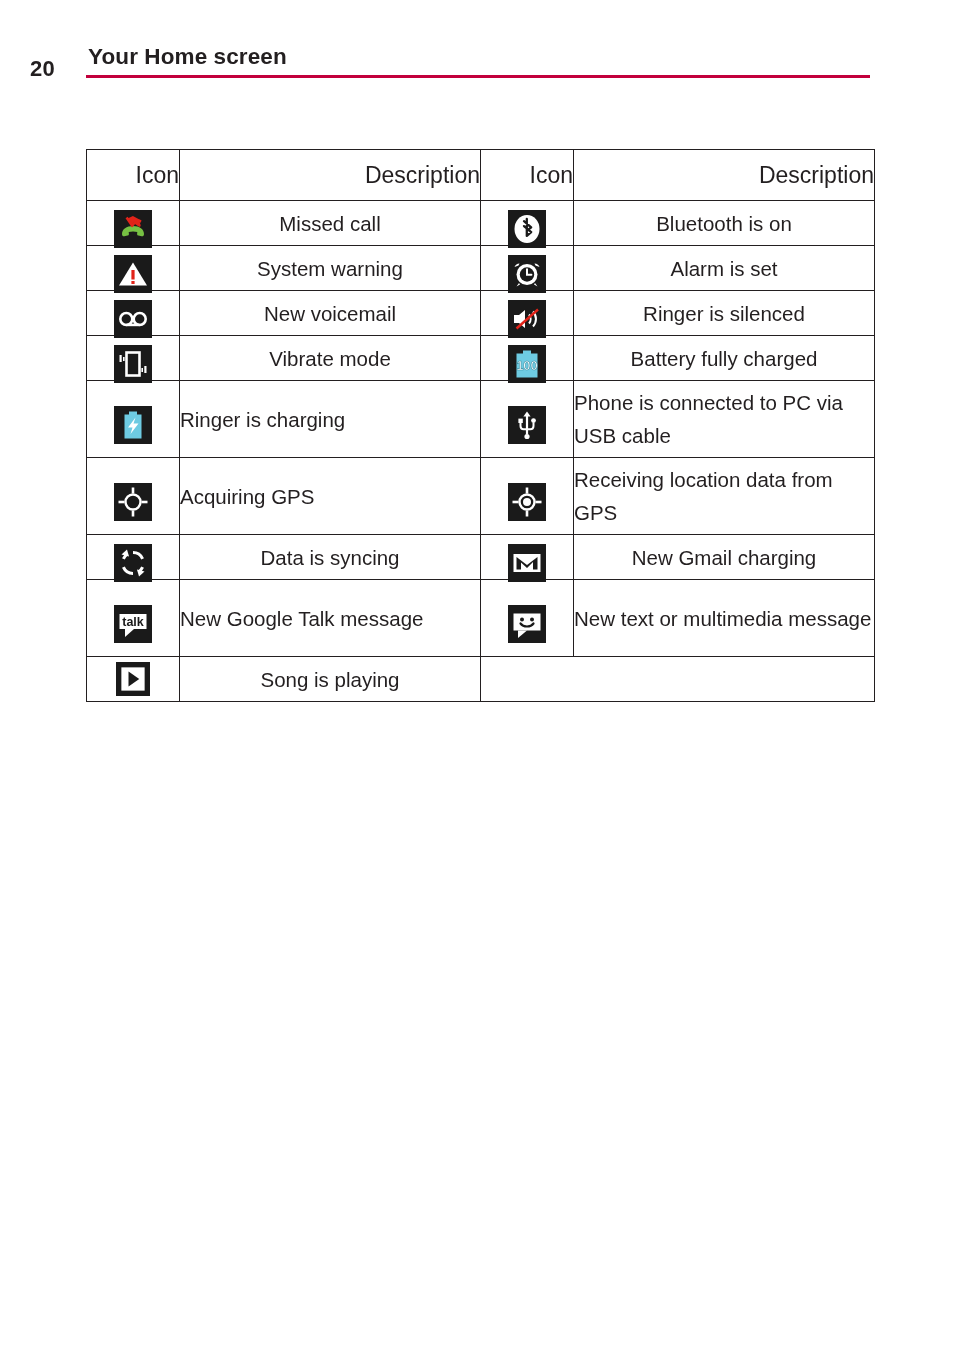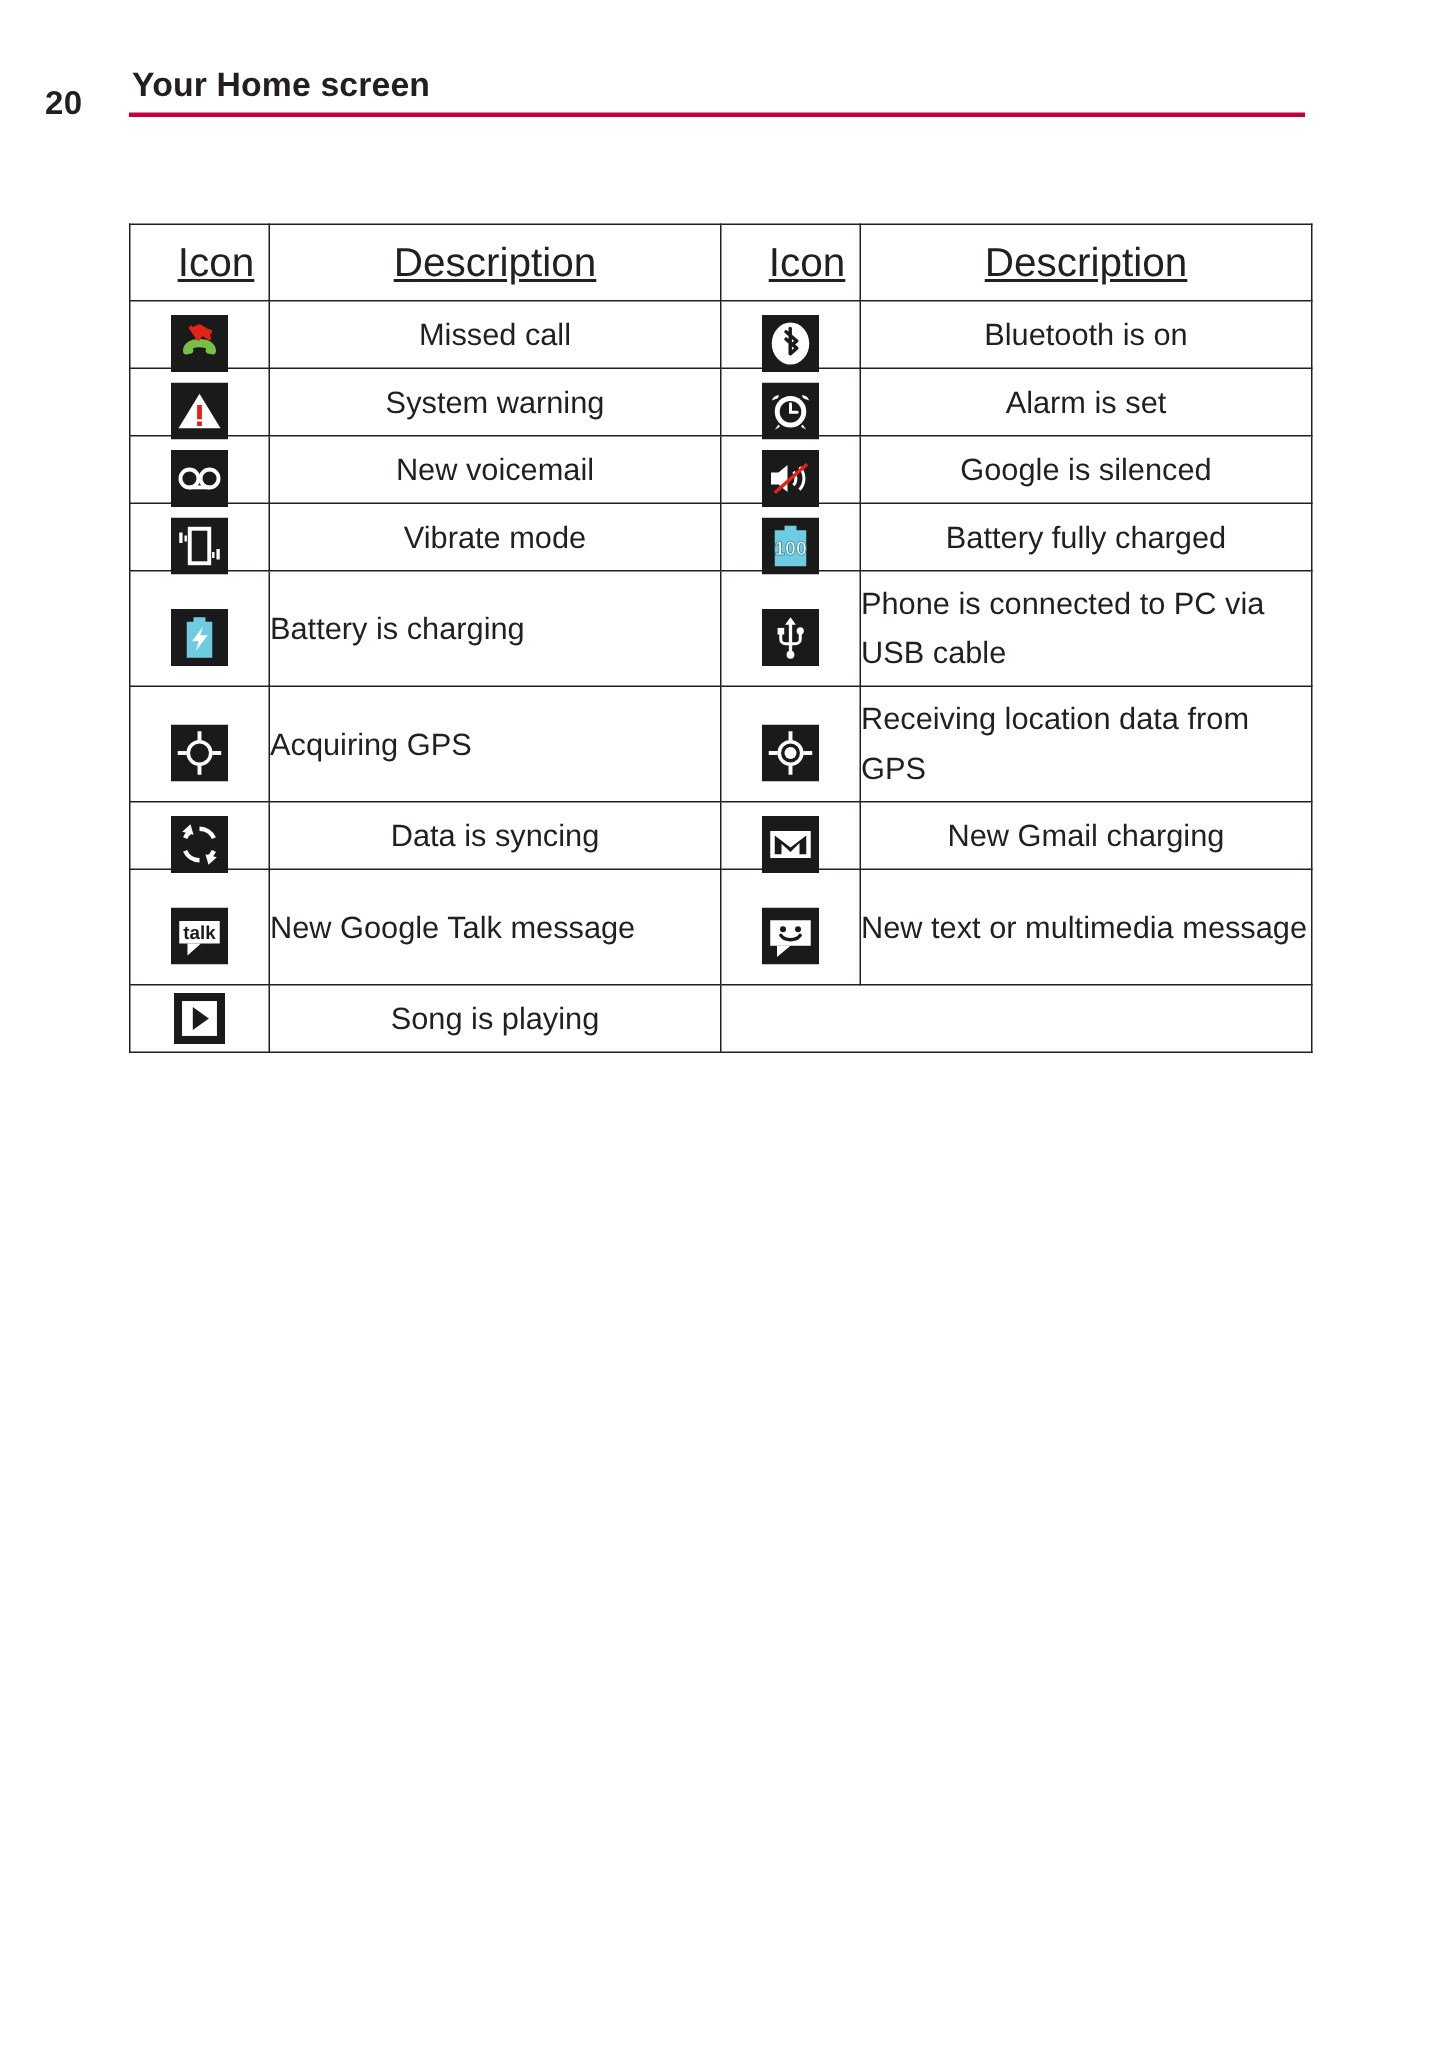--- a/index.html
+++ b/index.html
@@ -68,26 +68,25 @@
     padding: 0;
     vertical-align: middle;
   }
   col.c-icon  { width: 93px; }
   col.c-desc  { width: 301px; }
   col.c-icon2 { width: 93px; }
   col.c-desc2 { width: 301px; }
 
   .hdr-cell {
     height: 50px;
-    font-size: 27px;
+    font-size: 23px;
     font-weight: 400;
     color: #231f20;
-    text-align: center;
+    text-align: right;
     padding-left: 13px;
-    text-decoration: underline;
   }
   .hdr-cell.center-pad { padding-left: 22px; }
 
   .desc-cell {
     font-size: 20.5px;
     line-height: 33px;
     color: #231f20;
     padding: 6px 10px 6px 13px;
     text-align: left;
   }
@@ -206,21 +205,21 @@
         <span class="glyph">
           <svg viewBox="0 0 38 38">
               <rect width="38" height="38" fill="#1a1a1a"></rect>
             <path d="M6 15h5l6-5v18l-6-5H6z" fill="#ffffff"></path>
             <path d="M21 14.5a7 7 0 0 1 0 9" fill="none" stroke="#ffffff" stroke-width="2"></path>
             <path d="M25 11.5a11 11 0 0 1 0 15" fill="none" stroke="#ffffff" stroke-width="2"></path>
             <path d="M8.5 28.5L30 9.5" stroke="#e22319" stroke-width="2.4"></path>
           </svg>
         </span>
       </td>
-      <td class="desc-cell">Google is silenced</td>
+      <td class="desc-cell">Ringer is silenced</td>
     </tr>
 
     <tr class="r-1">
       <td class="icon-cell">
         <span class="glyph">
           <svg viewBox="0 0 38 38">
               <rect width="38" height="38" fill="#1a1a1a"></rect>
             <rect x="12.5" y="7.5" width="13" height="23" fill="none" stroke="#ffffff" stroke-width="2.6"></rect>
             <rect x="5.5" y="10" width="2.2" height="7" fill="#ffffff"></rect>
             <rect x="9" y="12" width="1.6" height="4" fill="#ffffff"></rect>
@@ -247,21 +246,21 @@
       <td class="icon-cell">
         <span class="glyph">
           <svg viewBox="0 0 38 38">
               <rect width="38" height="38" fill="#1a1a1a"></rect>
             <rect x="15" y="5.5" width="8" height="3.5" fill="#6ecbe2"></rect>
             <rect x="10.5" y="8.5" width="17" height="24" fill="#6ecbe2"></rect>
             <path d="M21.5 11.5l-7.5 10h4.5l-2 6.5 8-10.5h-5z" fill="#ffffff"></path>
           </svg>
         </span>
       </td>
-      <td class="desc-cell">Battery is charging</td>
+      <td class="desc-cell">Ringer is charging</td>
       <td class="icon-cell">
         <span class="glyph">
           <svg viewBox="0 0 38 38">
               <rect width="38" height="38" fill="#1a1a1a"></rect>
             <path d="M19 7.5v21" stroke="#ffffff" stroke-width="2.2"></path>
             <path d="M19 5.5l3.6 5h-7.2z" fill="#ffffff"></path>
             <circle cx="19" cy="30.5" r="2.6" fill="#ffffff"></circle>
             <path d="M12.5 15.5v4.5c0 2 1.5 3.2 3.2 3.2H19" fill="none" stroke="#ffffff" stroke-width="2"></path>
             <rect x="10.4" y="12.6" width="4.4" height="4.4" fill="#ffffff"></rect>
             <path d="M25.5 16.5v3.5c0 2-1.5 3.2-3.2 3.2H19" fill="none" stroke="#ffffff" stroke-width="2"></path>

